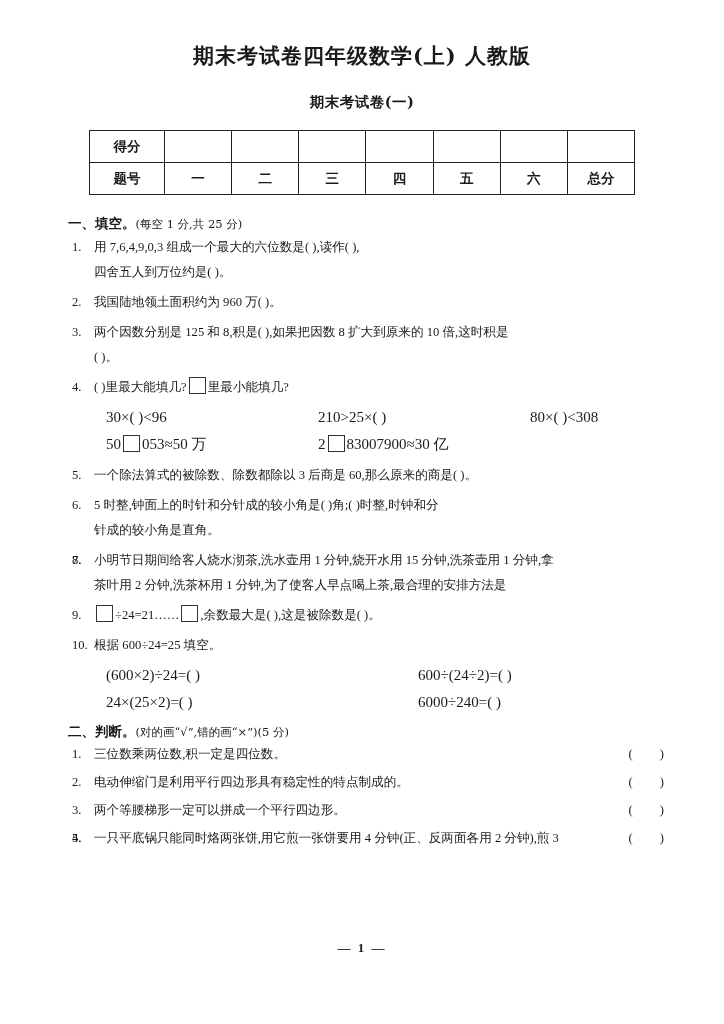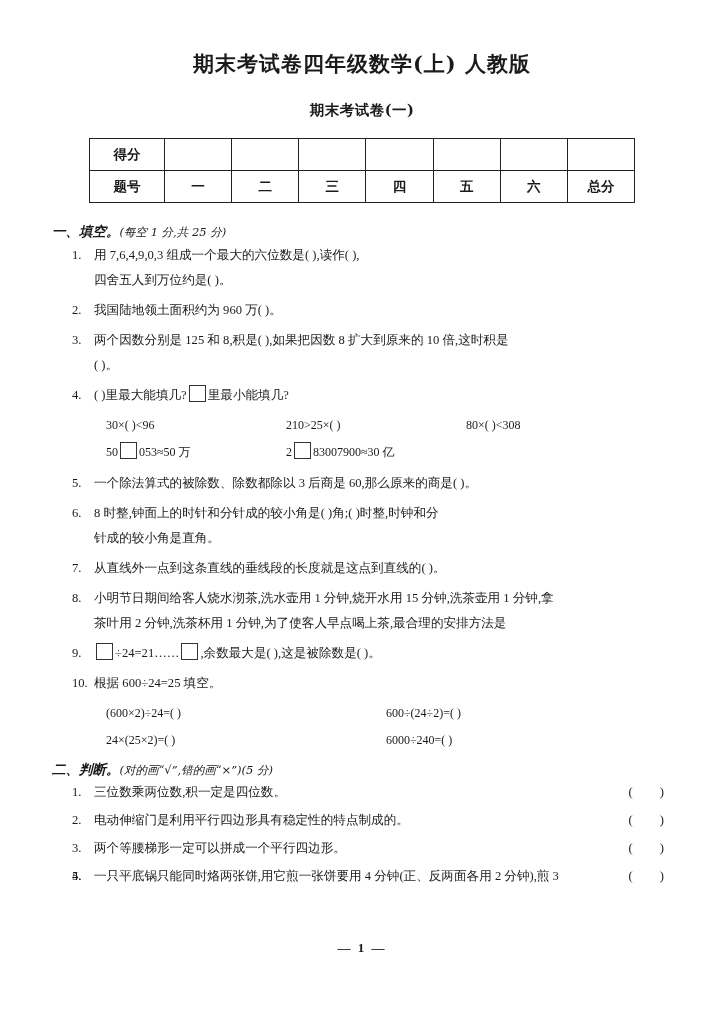--- a/index.html
+++ b/index.html
@@ -12,21 +12,21 @@
     height: 1024px;
     position: relative;
     font-family: "Liberation Serif", "DejaVu Serif", serif;
     color: #1a1a1a;
     overflow: hidden;
   }
   .page {
     position: relative;
     width: 724px;
     height: 1024px;
-    padding: 8px;
+    padding: 0;
     box-sizing: border-box;
   }
 
   
   .main-title {
     text-align: center;
     font-size: 21px;
     font-weight: bold;
     letter-spacing: 1px;
     margin: 0;
@@ -68,24 +68,23 @@
   .content {
     margin: 0 auto;
     width: 628px;
     padding-top: 22px;
     font-size: 13px;
     line-height: 1.0;
   }
   .section-head {
     font-size: 13.5px;
     font-weight: bold;
-    margin: 0 0 4px 0;
+    margin: 0 0 4px 16px;
     padding-left: 4px;
     font-family: "DejaVu Serif", "Liberation Serif", serif;
-    font-style: italic;
   }
   .section-head .scoring {
     font-weight: normal;
     font-size: 11.5px;
   }
   .q {
     padding-left: 46px;
     position: relative;
     margin-bottom: 5px;
     font-size: 12.6px;
@@ -108,22 +107,23 @@
     vertical-align: -3px;
     margin: 0 2px;
     background: #fff;
   }
 
   
   .expr-row {
     padding-left: 58px;
     display: flex;
     line-height: 25px;
-    font-size: 12px;
+    font-size: 15px;
     margin-bottom: 2px;
+    gap: 32px;
   }
   .expr-row .col3 { width: 180px; flex: none; }
   .expr-row.two .col2 { width: 280px; flex: none; }
 
   .tj-item {
     position: relative;
     padding-left: 46px;
     padding-right: 60px;
     font-size: 12.6px;
     line-height: 25px;
@@ -234,27 +234,26 @@
 
     <div class="spacer-xs"></div>
 
     <div class="q">
       <span class="num">5.</span>
       <span>一个除法算式的被除数、除数都除以 3 后商是 60,那么原来的商是(            )。</span>
     </div>
 
     <div class="q">
       <span class="num">6.</span>
-      <span>8 时整,钟面上的时针和分针成的较小角是(            )角;(                  )时整,时钟和分</span>
+      <span>5 时整,钟面上的时针和分针成的较小角是(            )角;(                  )时整,时钟和分</span>
       <span class="line2">针成的较小角是直角。</span>
     </div>
 
     <div class="q">
       <span class="num">7.</span>
-      <span>从直线外一点到这条直线的垂线段的长度就是这点到直线的(          )。</span>
     </div>
 
     <div class="q">
       <span class="num">8.</span>
       <span>小明节日期间给客人烧水沏茶,洗水壶用 1 分钟,烧开水用 15 分钟,洗茶壶用 1 分钟,拿</span>
       <span class="line2">茶叶用 2 分钟,洗茶杯用 1 分钟,为了使客人早点喝上茶,最合理的安排方法是</span>
     </div>
 
     <div class="q">
       <span class="num">9.</span>

